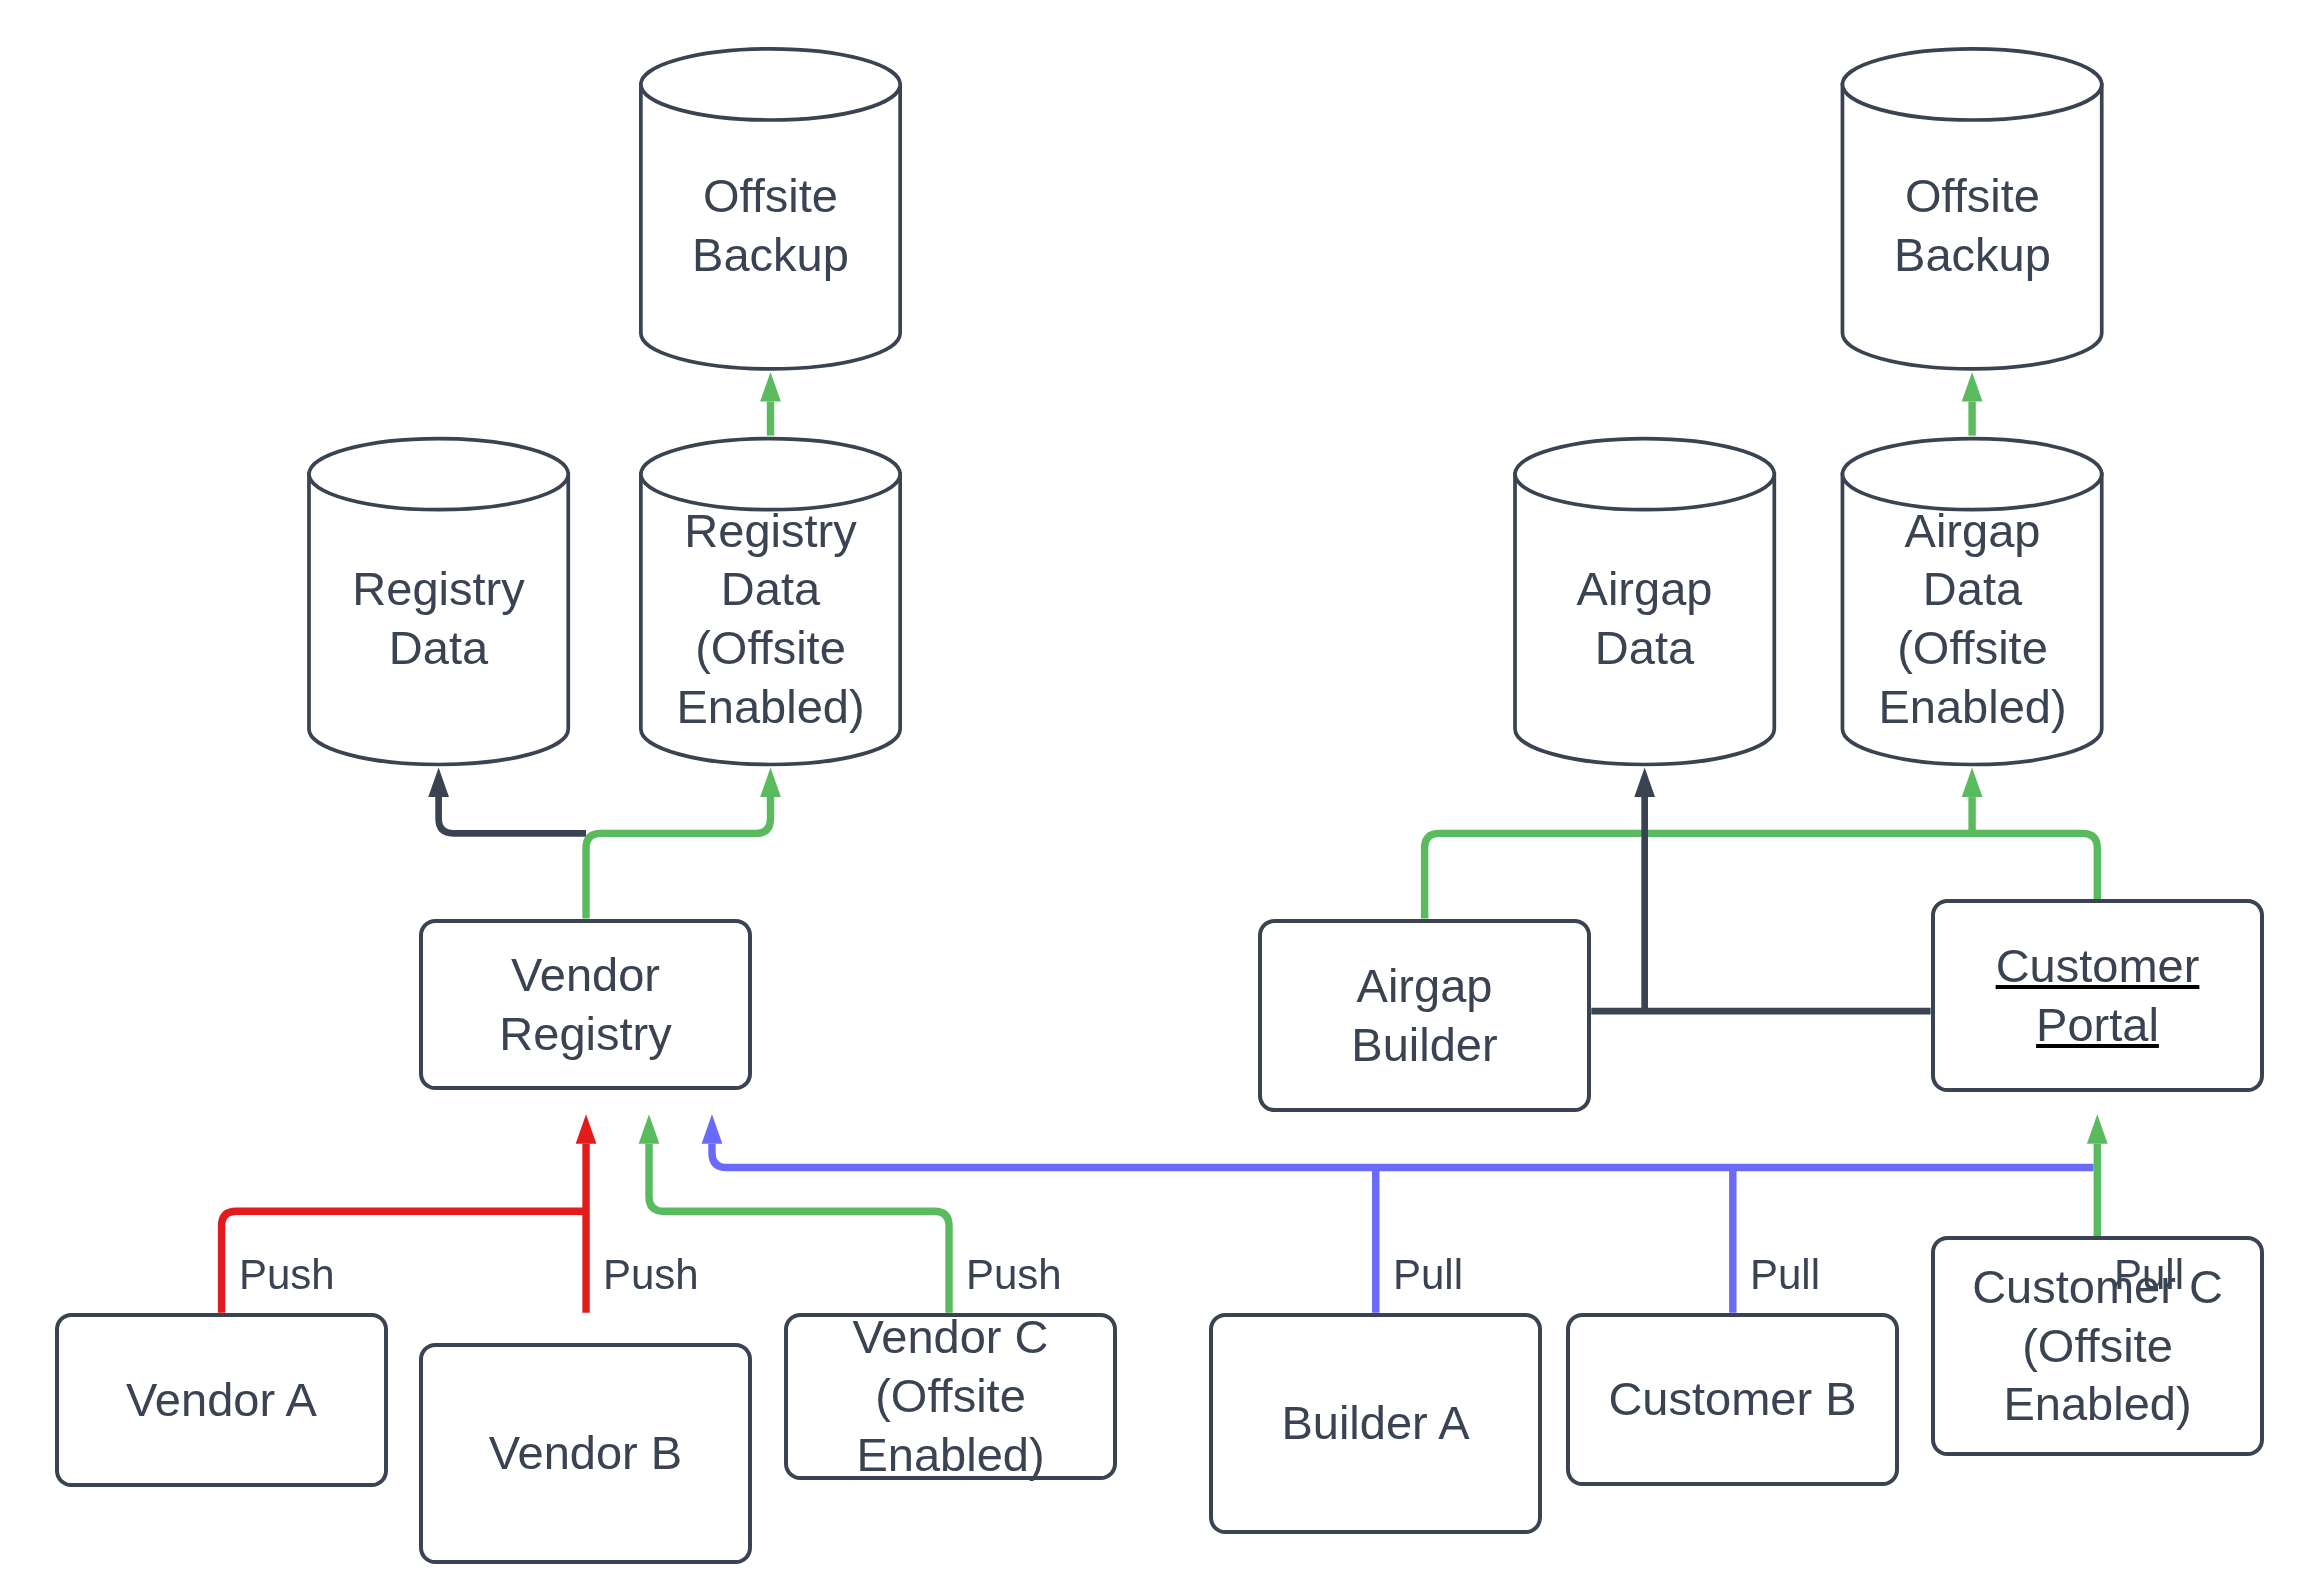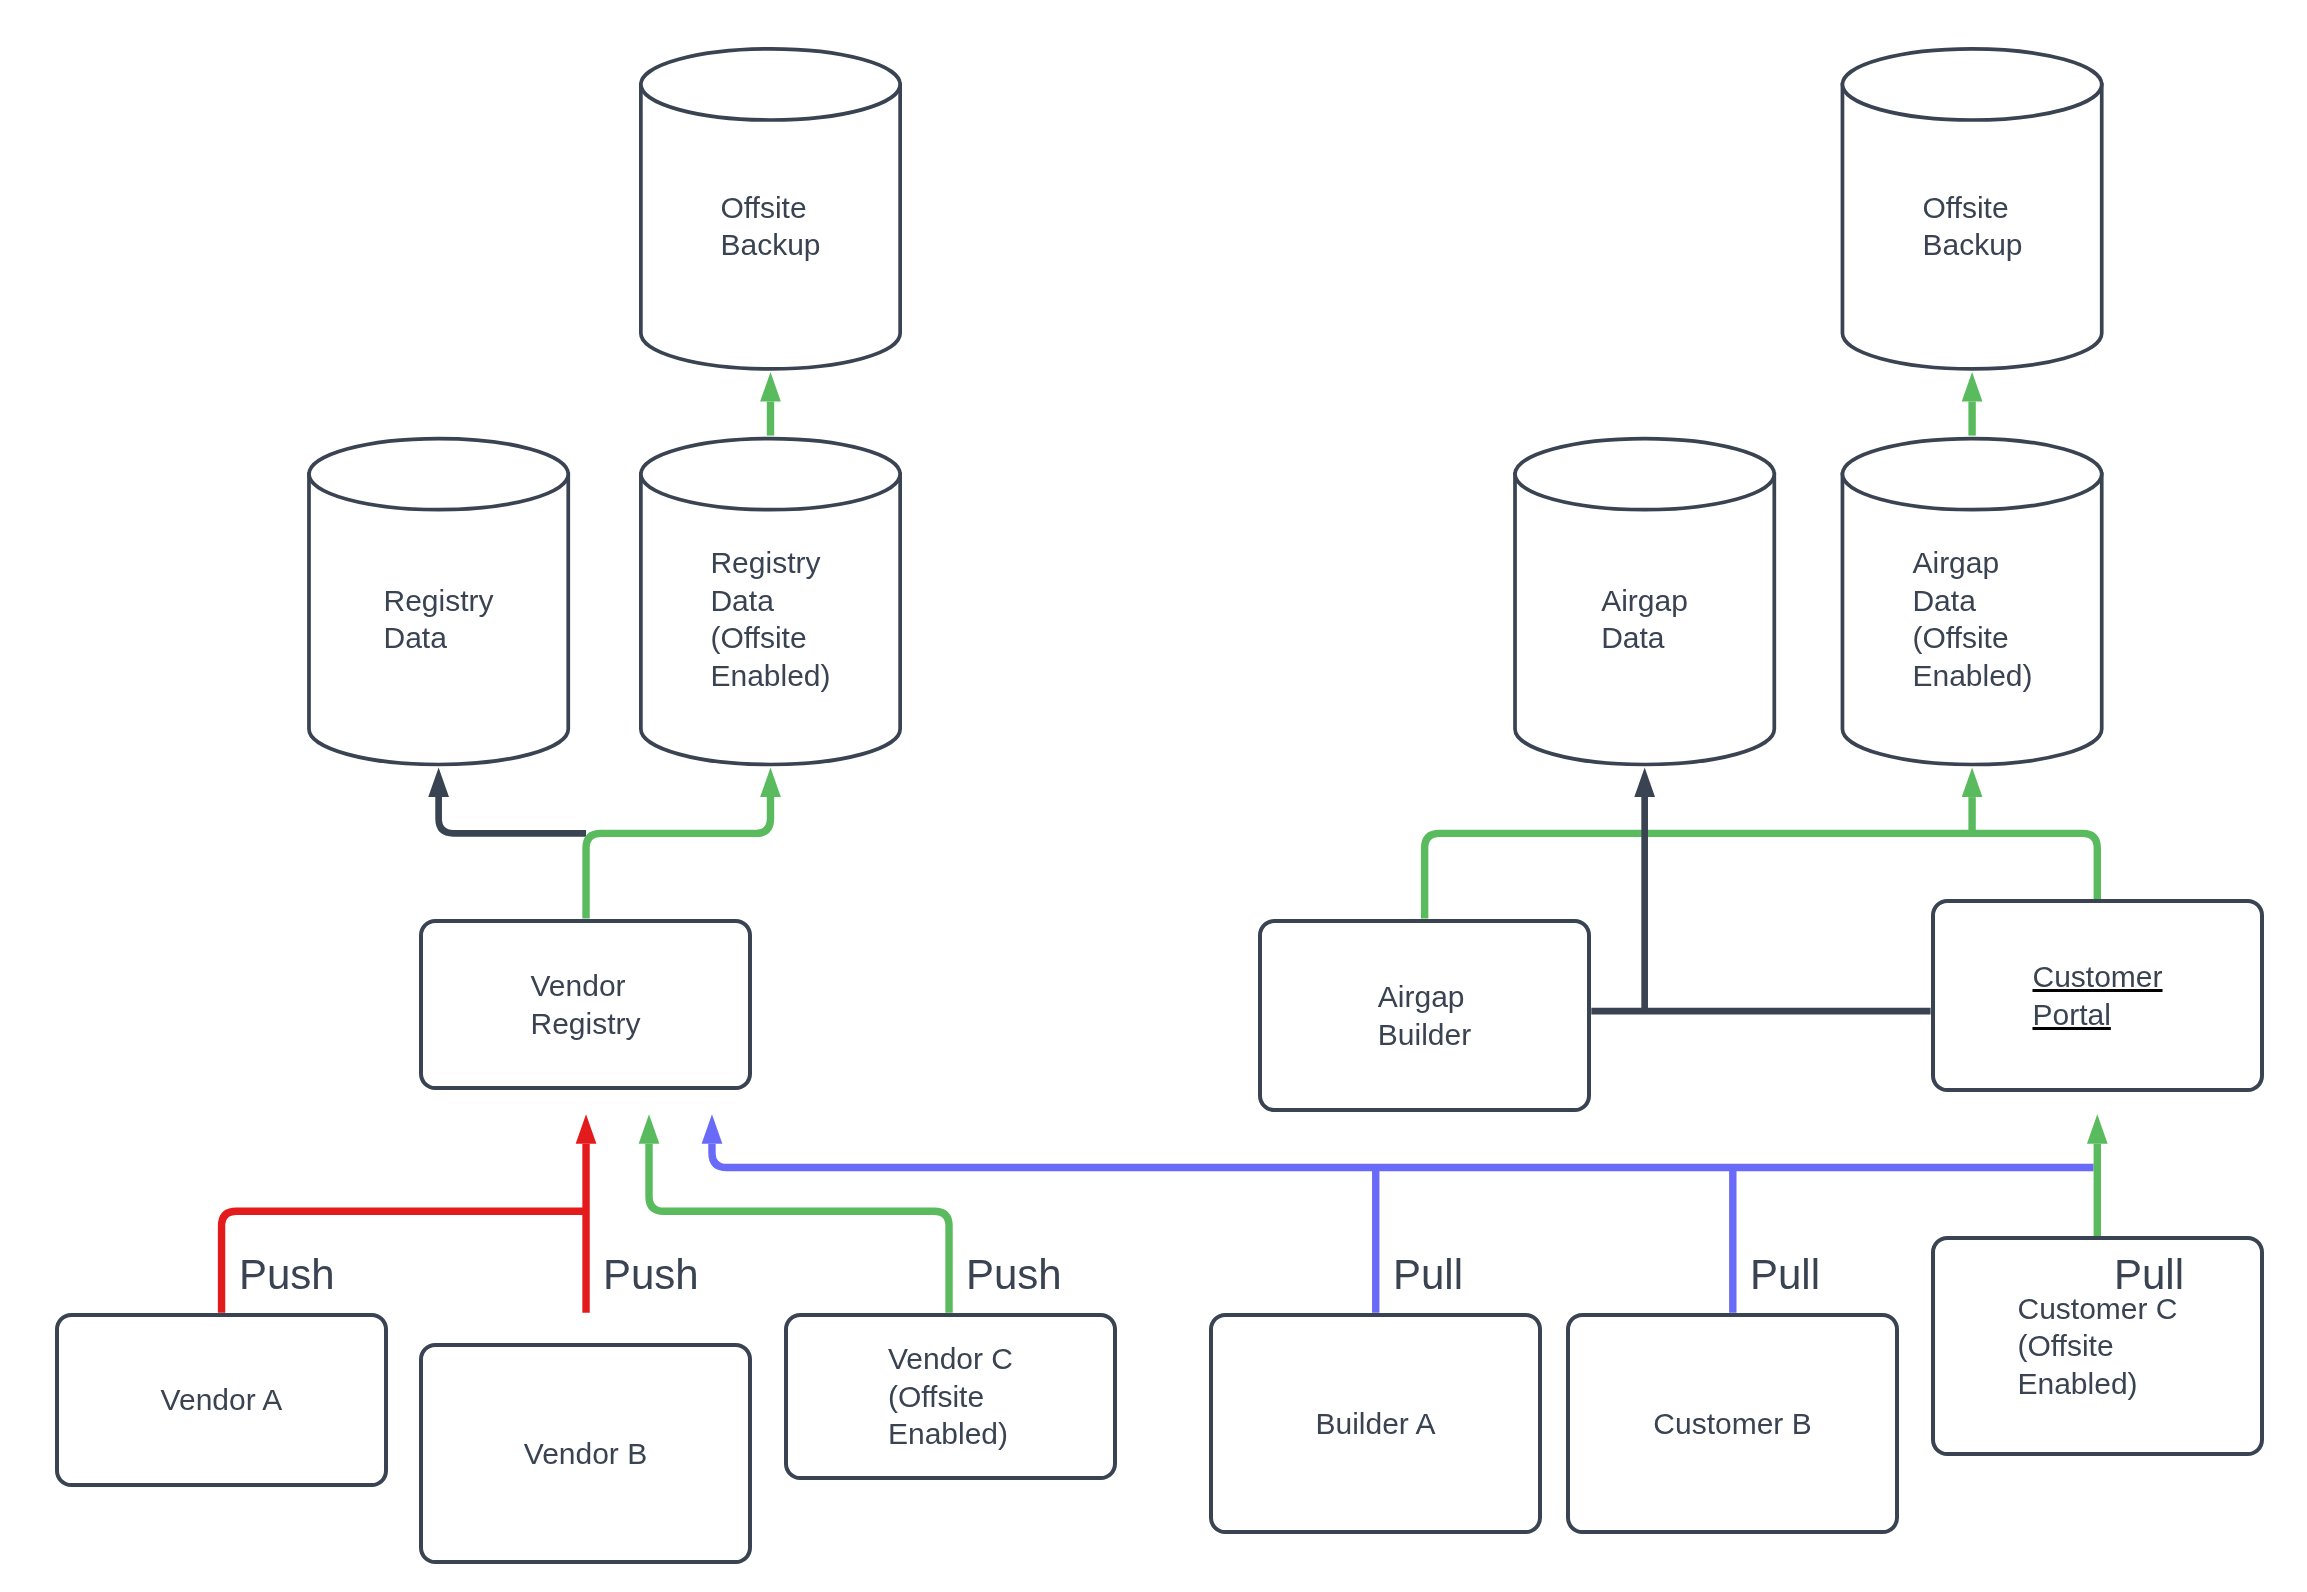--- a/index.html
+++ b/index.html
@@ -54,22 +54,23 @@
   
   .cyl-label {
     position: absolute;
     display: flex;
     align-items: center;
     justify-content: center;
     pointer-events: none;
   }
   .lbl {
     color: var(--text, #3a4352);
-    font-size: 30px;
+    font-size: 47px;
     line-height: 1.25;
+    text-align: center;
     white-space: pre-line;
   }
   .edge-label {
     position: absolute;
     color: var(--text, #3a4352);
     font-size: 42px;
     line-height: 1;
     white-space: nowrap;
   }
 </style>
@@ -185,21 +186,21 @@
     <span class="lbl">Vendor B</span>
   </div>
   <div class="node" style="left:784px; top:1313px; width:333px; height:167px;">
     <span class="lbl">Vendor C
 (Offsite
 Enabled)</span>
   </div>
   <div class="node" style="left:1209px; top:1313px; width:333px; height:221px;">
     <span class="lbl">Builder A</span>
   </div>
-  <div class="node" style="left:1566px; top:1313px; width:333px; height:221px;">
+  <div class="node" style="left:1566px; top:1313px; width:333px; height:173px;">
     <span class="lbl">Customer B</span>
   </div>
   <div class="node" style="left:1931px; top:1236px; width:333px; height:220px;">
     <span class="lbl">Customer C
 (Offsite
 Enabled)</span>
   </div>
 
   <div class="edge-label" style="left:239px;  top:1254px;">Push</div>
   <div class="edge-label" style="left:603px;  top:1254px;">Push</div>

